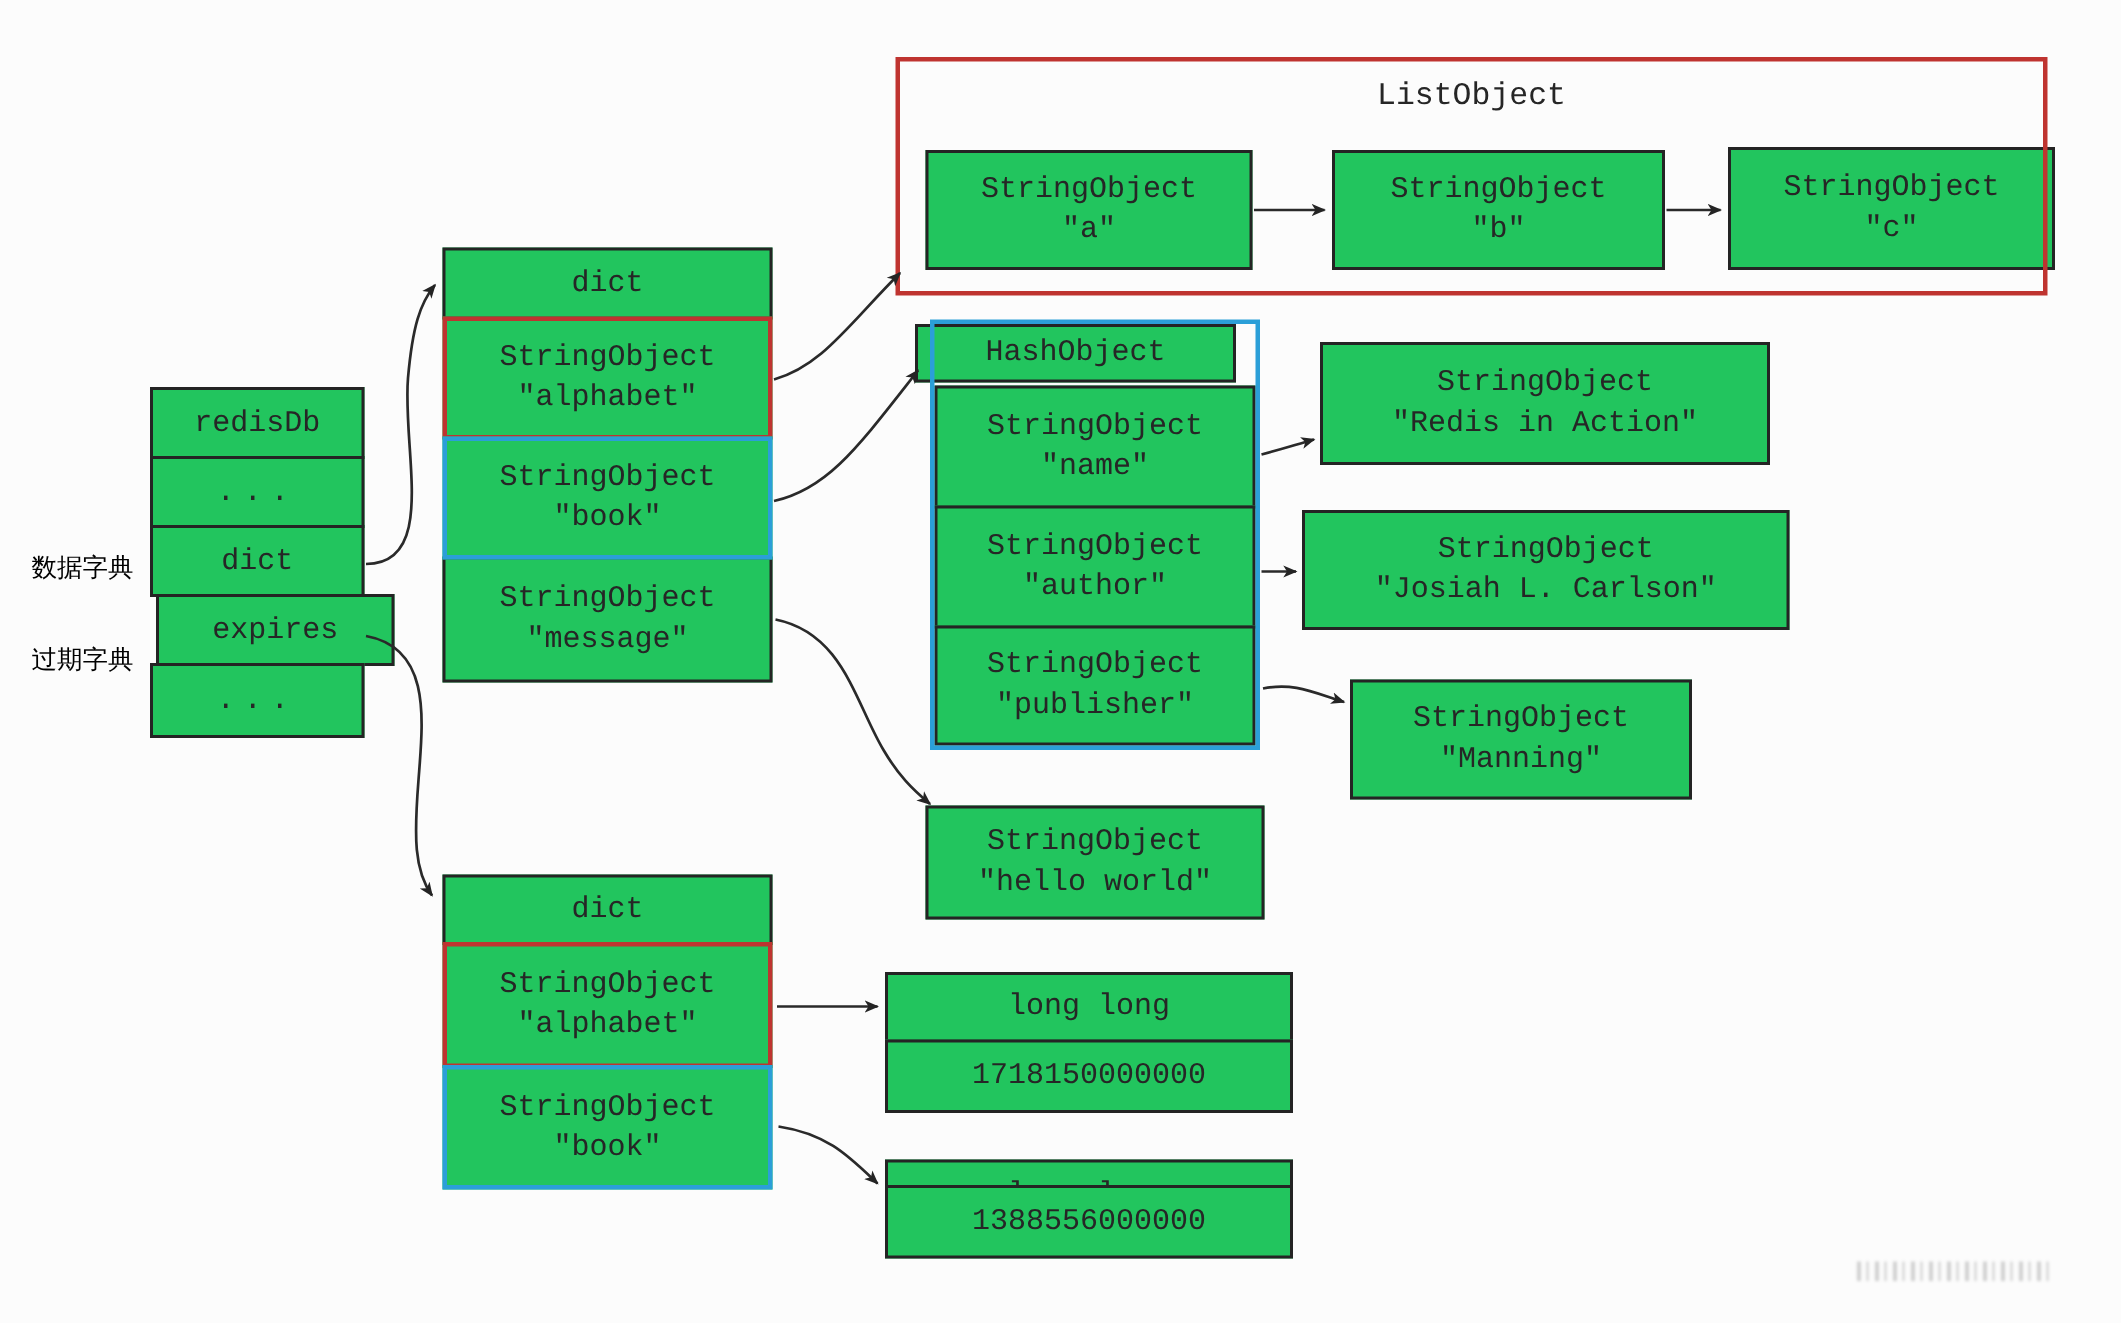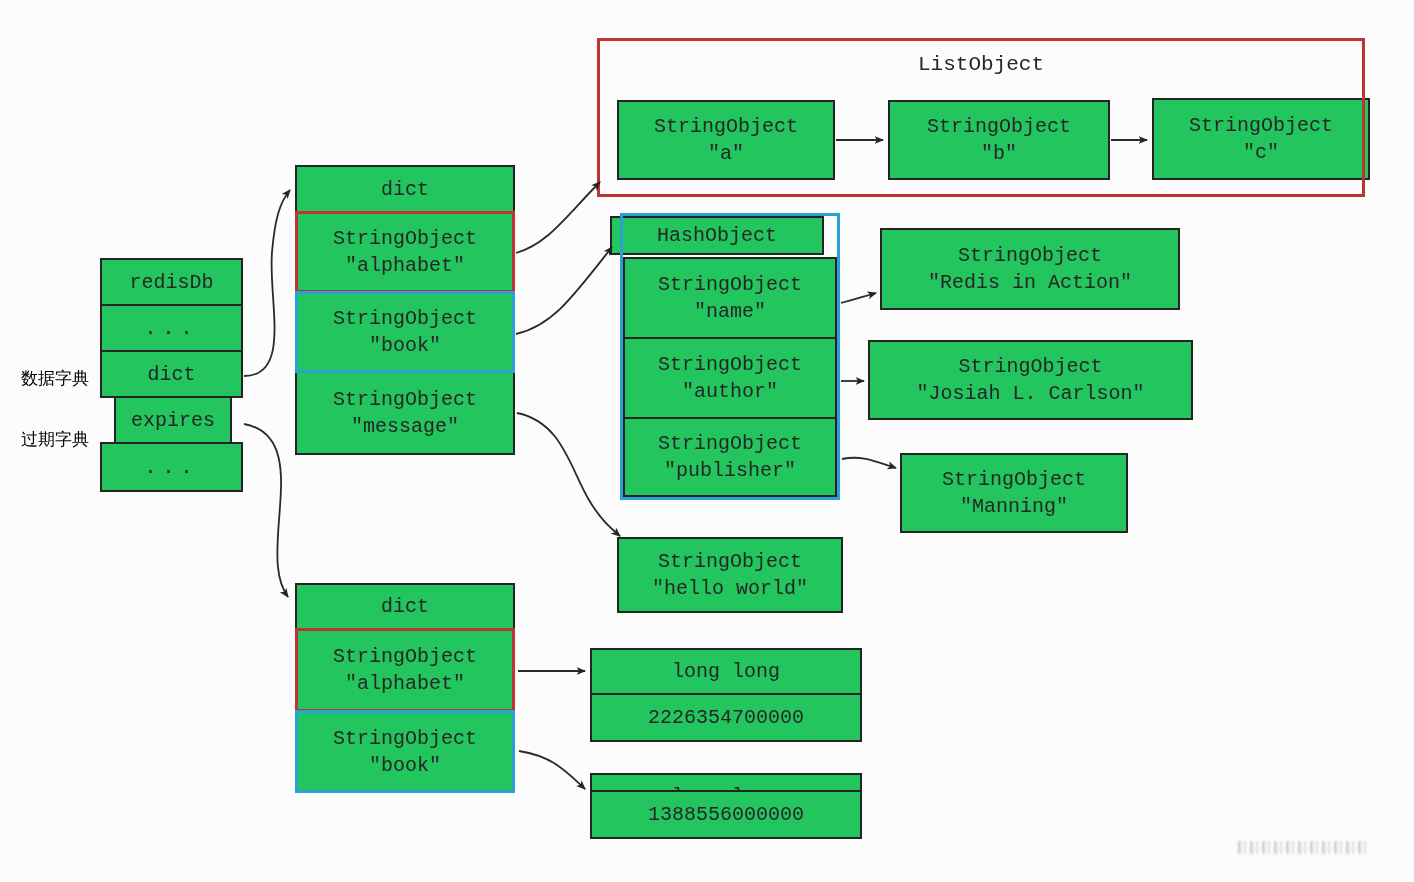--- a/index.html
+++ b/index.html
@@ -26,21 +26,21 @@
 <body>
 
 <div class="stage">
 
   <div class="side-label" style="left:21px;top:367px;">数据字典</div>
   <div class="side-label" style="left:21px;top:428px;">过期字典</div>
 
   <div class="box" style="left:100px;top:258px;width:143px;height:48px;">redisDb</div>
   <div class="box ellip" style="left:100px;top:304px;width:143px;height:48px;">...</div>
   <div class="box" style="left:100px;top:350px;width:143px;height:48px;">dict</div>
-  <div class="box" style="left:114px;top:396px;width:118px;height:48px;">expires</div>
+  <div class="box" style="left:104px;top:396px;width:159px;height:48px;">expires</div>
   <div class="box ellip" style="left:100px;top:442px;width:143px;height:50px;">...</div>
 
   <div class="box" style="left:295px;top:165px;width:220px;height:48px;">dict</div>
   <div class="box accent-red" style="left:295px;top:211px;width:220px;height:82px;border-color:#bf3430;">
     <div>StringObject</div>
     <div>"alphabet"</div>
   </div>
   <div class="box accent-blue" style="left:295px;top:291px;width:220px;height:82px;border-color:#2b9fd8;">
     <div>StringObject</div>
     <div>"book"</div>
@@ -102,21 +102,21 @@
   <div class="box accent-red" style="left:295px;top:628px;width:220px;height:84px;border-color:#bf3430;">
     <div>StringObject</div>
     <div>"alphabet"</div>
   </div>
   <div class="box accent-blue" style="left:295px;top:710px;width:220px;height:83px;border-color:#2b9fd8;">
     <div>StringObject</div>
     <div>"book"</div>
   </div>
 
   <div class="box" style="left:590px;top:648px;width:272px;height:47px;">long long</div>
-  <div class="box" style="left:590px;top:693px;width:272px;height:49px;">2226354700000</div>
+  <div class="box" style="left:590px;top:693px;width:272px;height:49px;">1718150000000</div>
   <div class="box" style="left:590px;top:773px;width:272px;height:47px;">long long</div>
   <div class="box" style="left:590px;top:790px;width:272px;height:49px;">1388556000000</div>
 
   <svg class="arrows" width="1414" height="882" viewBox="0 0 1414 882">
     <defs>
       <marker id="ah" markerWidth="11" markerHeight="9" refX="8.5" refY="4.5" orient="auto" markerUnits="userSpaceOnUse">
         <path d="M0,0.5 L9.5,4.5 L0,8.5 L2.5,4.5 z" fill="#242424"></path>
       </marker>
     </defs>
     <g fill="none" stroke="#2a2a2a" stroke-width="1.8">

